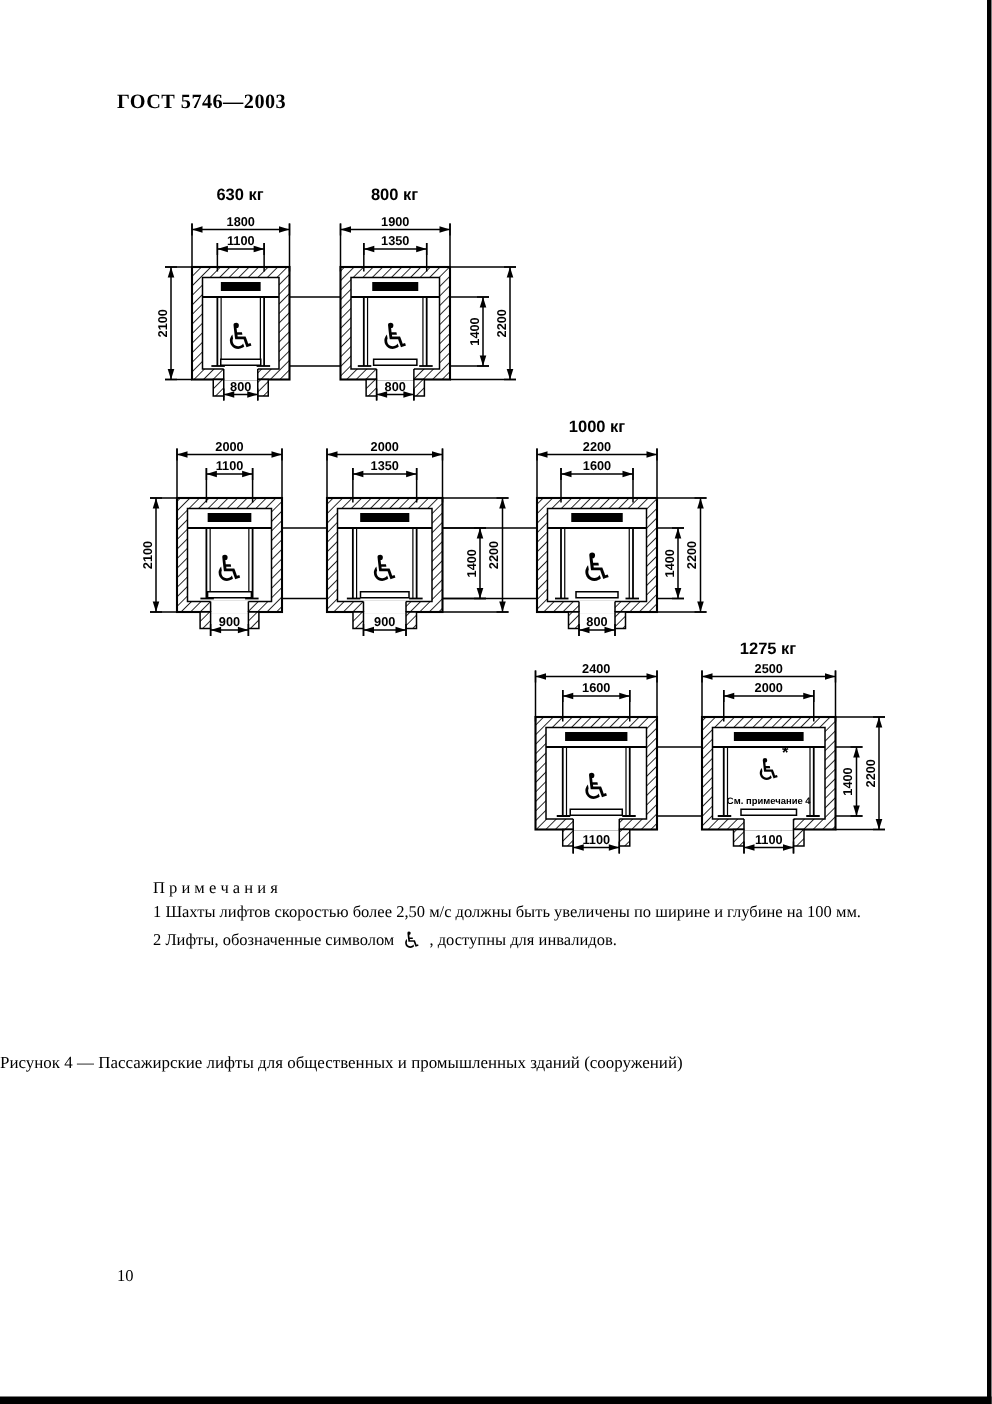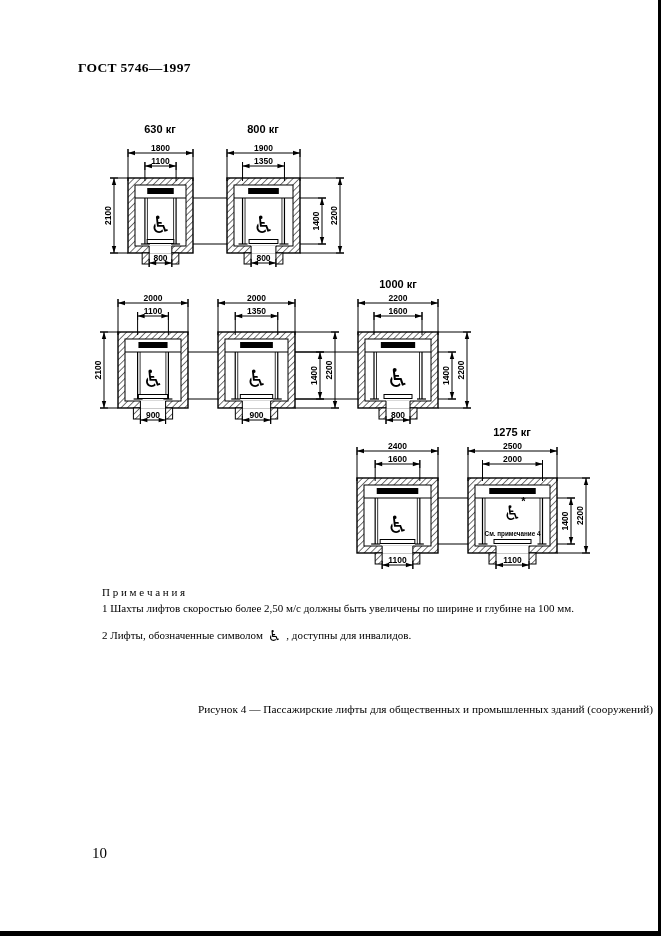--- a/index.html
+++ b/index.html
@@ -7,31 +7,31 @@
     width:661px;height:936px;position:relative;background:#ffffff;
     font-family:"Liberation Serif", serif;color:#000;overflow:hidden;
   }
   .edge-right{position:absolute;top:0;bottom:0;right:0;width:3px;background:#000;}
   .edge-bottom{position:absolute;left:0;right:0;bottom:0;height:5px;background:#000;}
   .doc-header{position:absolute;left:78px;top:60px;font-size:13.5px;font-weight:bold;letter-spacing:.3px;}
   .fig-area{position:absolute;left:0;top:0;width:661px;height:585px;}
   .notes{position:absolute;left:78px;top:585px;width:524px;font-size:11px;line-height:1.28;text-align:justify;}
   .notes-title{padding-left:24px;margin:0 0 2px 0;}
   .note{margin:2px 0;text-indent:24px;}
-  .note.with-sym{margin-top:13px;margin-bottom:5px;}
+  .note.with-sym{margin-top:5px;margin-bottom:5px;}
   .wsym{font-family:"DejaVu Sans",sans-serif;font-size:15px;margin:0 5px;vertical-align:-2px;line-height:1;}
   .wsym sup{font-size:9px;}
-  .fig-caption{position:absolute;left:0;right:8px;top:703px;text-align:right;font-size:11.3px;}
-  .page-number{position:absolute;left:92px;top:845px;font-size:15px;}
+  .fig-caption{position:absolute;left:0;right:8px;top:703px;text-align:left;font-size:11.3px;}
+  .page-number{position:absolute;left:78px;top:845px;font-size:11px;}
   svg text{fill:#000;}
 </style>
 </head>
 <body>
 
-<div class="doc-header">ГОСТ 5746—1997</div>
+<div class="doc-header">ГОСТ 5746—2003</div>
 
 <svg class="fig-area" viewBox="0 0 661 585" xmlns="http://www.w3.org/2000/svg">
   <defs>
     <pattern id="hatch" patternUnits="userSpaceOnUse" width="4.5" height="4.5" patternTransform="rotate(45)">
       <rect x="0" y="0" width="4.5" height="4.5" fill="#ffffff"></rect>
       <line x1="0" y1="0" x2="0" y2="4.5" stroke="#000" stroke-width="1.1"></line>
     </pattern>
   </defs>
   <g id="diagram-root">
       <g>

